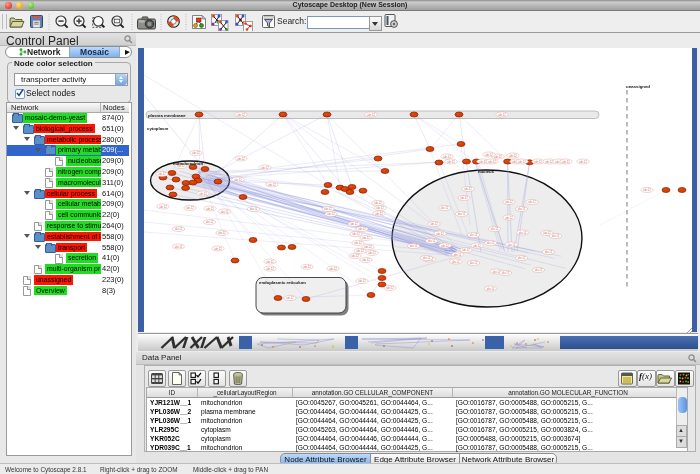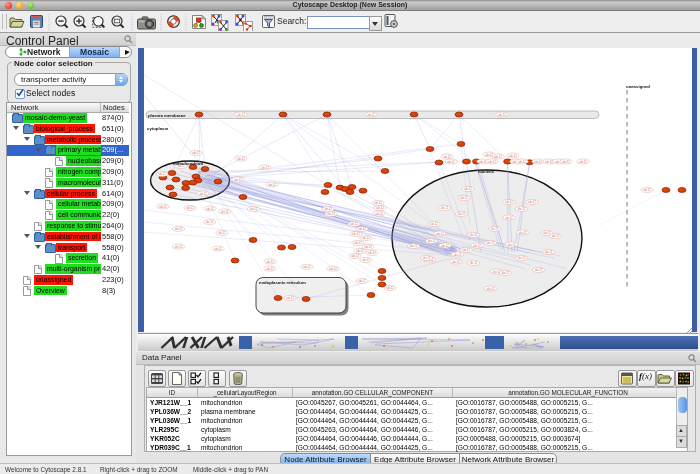--- a/index.html
+++ b/index.html
@@ -21,21 +21,21 @@
 #cptitle{left:0;top:0;width:136px;height:12px;background:linear-gradient(#e2e2e2,#d0d0d0);
   border-bottom:1px solid #bbb;}
 #cptitle span{position:absolute;left:6px;top:1px;font-size:12px;color:#222;}
 .tabcap{left:5px;top:13px;width:125px;height:10px;background:#fff;
   border:1px solid #8e8e8e;border-radius:6px;overflow:hidden;}
 .groupbox{left:7px;top:29px;width:122px;height:39px;border:1px solid #a8a8a8;
   border-radius:4px;}
 .gblabel{position:absolute;left:4px;top:-4px;background:#e8e8e8;padding:0 2px;
   font-size:8px;font-weight:bold;color:#222;}
 #dropdown{position:absolute;left:6px;top:10px;width:112px;height:11px;background:#fff;
-  border:1px solid #999;border-radius:6px;}
+  border:1px solid #999;border-radius:0;}
 #dropdown .txt{position:absolute;left:6px;top:1px;font-size:8px;color:#111;}
 #dropdown .cap{position:absolute;right:0;top:0;width:11px;height:11px;
   background:linear-gradient(#b7d4f6,#6da4e8);border-radius:0 3px 3px 0;
   border-left:1px solid #88a8d0;}
 #cbox{position:absolute;left:15px;top:56px;width:8px;height:8px;background:#fff;
   border:1px solid #6f9bd2;border-radius:2px;}
 #cblabel{position:absolute;left:26px;top:55px;font-size:8.5px;color:#111;}
 
 #treebox{left:6px;top:69px;width:124px;height:352px;background:#fff;
   border:1px solid #9a9a9a;}

